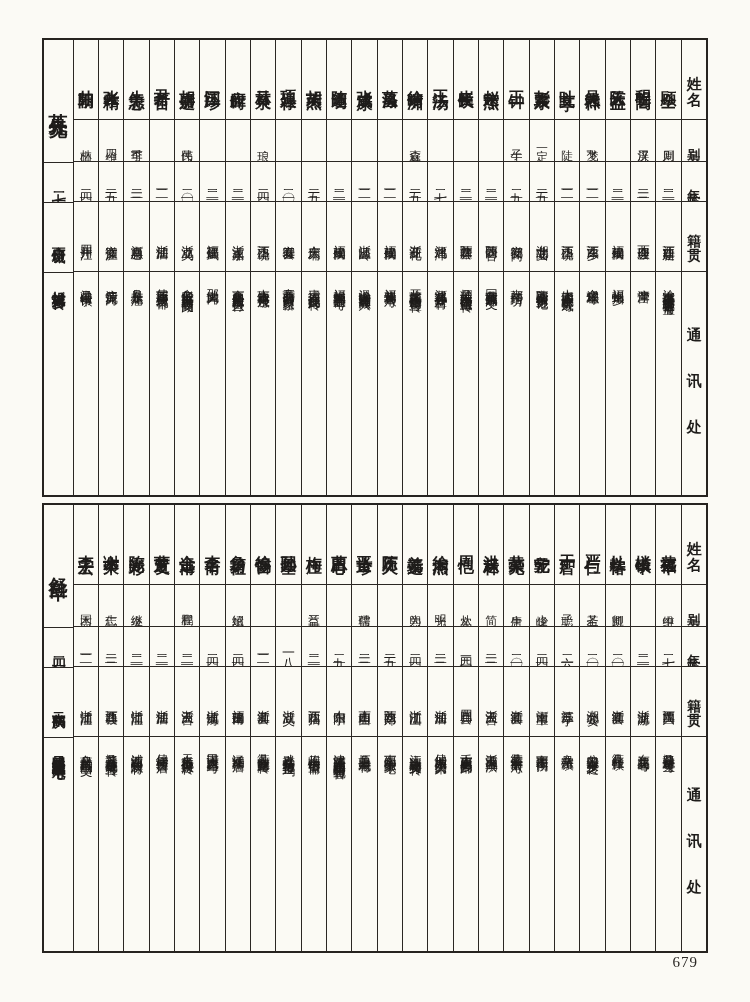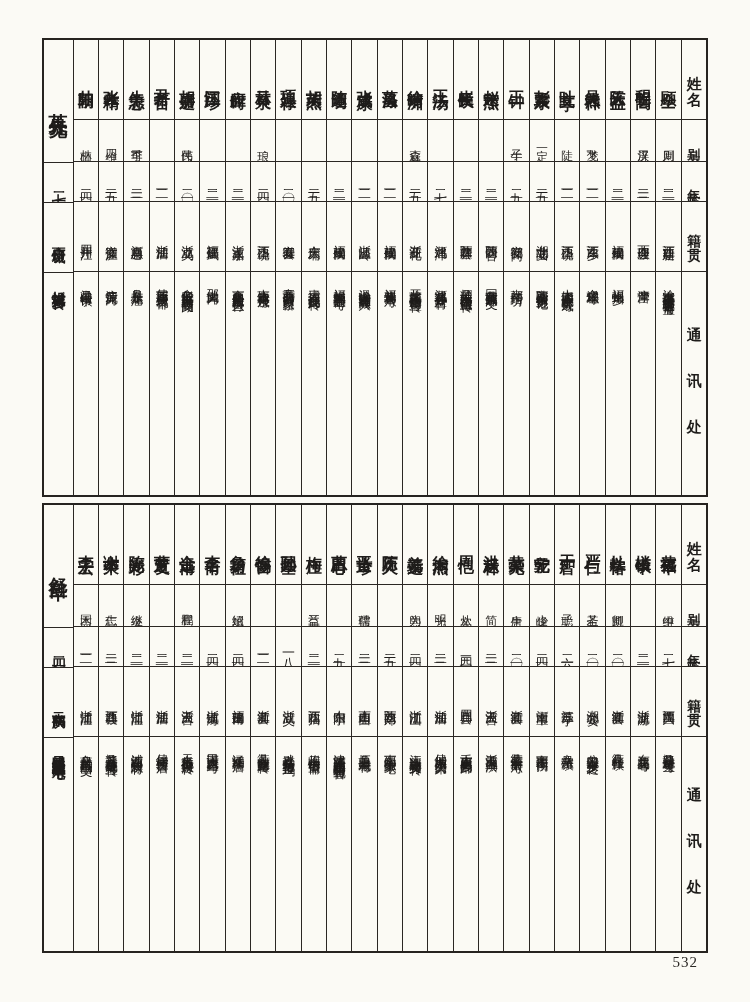--- a/index.html
+++ b/index.html
@@ -423,14 +423,14 @@
         <div class="cell addr vtext">义乌曹村市转乌里山交</div>
       </div>
       <div class="col boldcol">
         <div class="cell name merged vtext">舒自华</div>
         <div class="cell age vtext">二四</div>
         <div class="cell native vtext">云南鹤庆</div>
         <div class="cell addr vtext">昆明绥靖路临江里八十七号</div>
       </div>
     </div>
 
-  <div class="page-number">532</div>
+  <div class="page-number">679</div>
 </div>
 
 </body></html>

